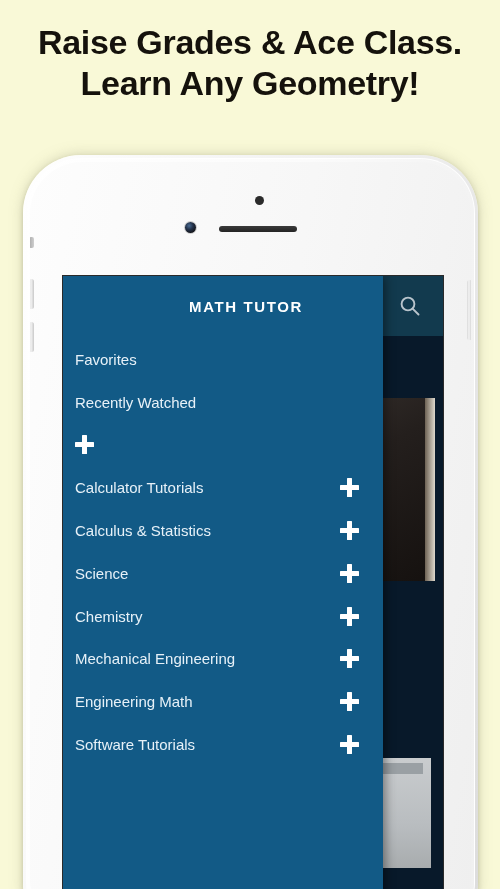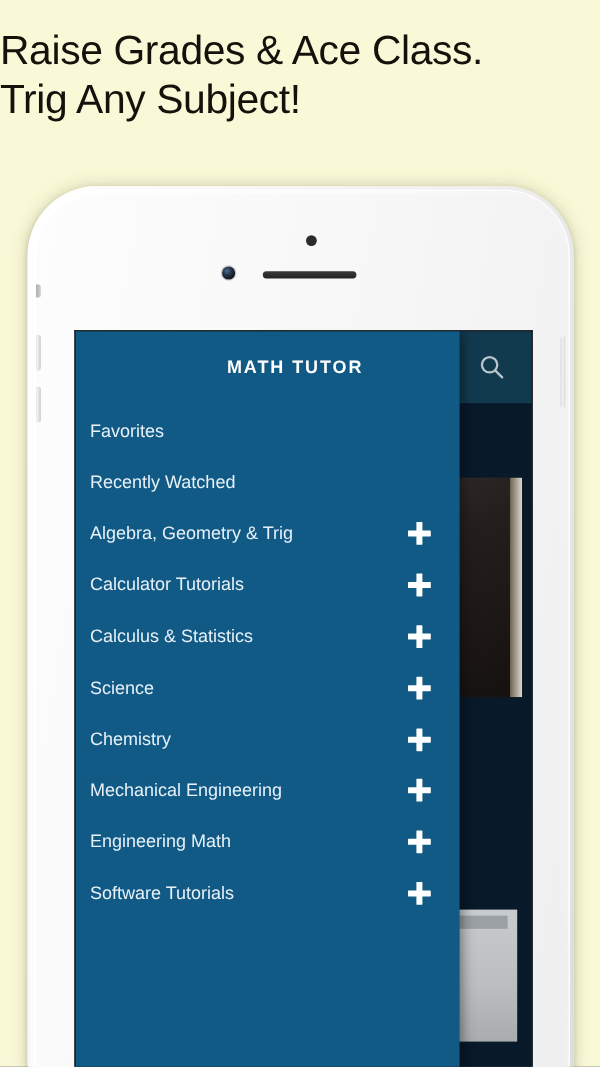--- a/index.html
+++ b/index.html
@@ -15,25 +15,25 @@
     font-family: "Liberation Sans", sans-serif;
     position: relative;
   }
 
   
   .headline {
     position: absolute;
     top: 22px;
     left: 0;
     width: 500px;
-    text-align: left;
+    text-align: center;
     color: #15120c;
     font-size: 34px;
     line-height: 1.22;
-    font-weight: 400;
+    font-weight: 700;
     letter-spacing: -0.3px;
   }
   .headline .line { display: block; white-space: nowrap; }
 
   
   .phone {
     position: absolute;
     left: 23px;
     top: 155px;
     width: 455px;
@@ -253,21 +253,21 @@
     border-radius: 0.5px;
   }
   .plus::before { left: 0; top: 7px; width: 19px; height: 5px; }
   .plus::after  { top: 0; left: 7px; height: 19px; width: 5px; }
 </style>
 </head>
 <body>
 
 <div class="headline">
   <span class="line">Raise Grades &amp; Ace Class.</span>
-  <span class="line">Trig Any Subject!</span>
+  <span class="line">Learn Any Geometry!</span>
 </div>
 
 <div class="phone">
   <div class="phone-rim"></div>
   <div class="phone-body">
 
     <div class="btn-side nub-top-l"></div>
     <div class="btn-side nub-top-r"></div>
     <div class="btn-side btn-silent"></div>
     <div class="btn-side btn-volup"></div>
@@ -346,21 +346,20 @@
           <span class="drawer-title">MATH TUTOR</span>
         </div>
         <div class="menu" id="menu">
             <div class="menu-item">
               <span class="label">Favorites</span>
             </div>
             <div class="menu-item">
               <span class="label">Recently Watched</span>
             </div>
             <div class="menu-item">
-              <span class="label">Algebra, Geometry &amp; Trig</span>
               <span class="plus"></span>
             </div>
             <div class="menu-item">
               <span class="label">Calculator Tutorials</span>
               <span class="plus"></span>
             </div>
             <div class="menu-item">
               <span class="label">Calculus &amp; Statistics</span>
               <span class="plus"></span>
             </div>

